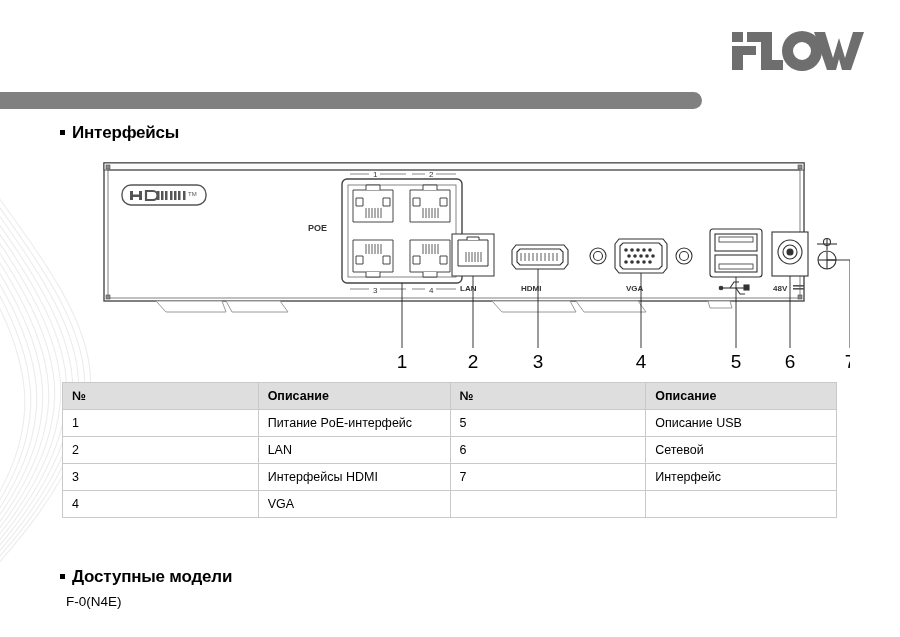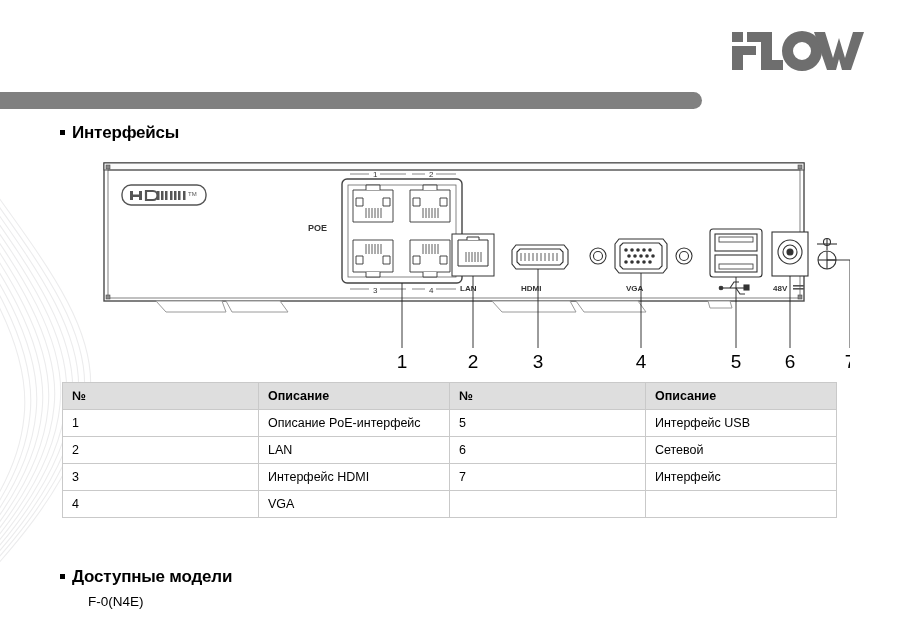--- a/index.html
+++ b/index.html
@@ -69,21 +69,20 @@
   }
   #heading-interfaces { left: 60px; top: 123px; }
   #heading-models     { left: 60px; top: 567px; }
 
   .model-text {
     position: absolute;
     left: 66px;
     top: 594px;
     font-size: 13.5px;
     z-index: 3;
-    margin-left: 22px;
   }
 
   
   .device-figure {
     position: absolute;
     left: 60px;
     top: 152px;
     width: 790px;
     height: 220px;
     z-index: 2;
@@ -412,33 +411,33 @@
     <tr>
       <th class="col-num">№</th>
       <th class="col-desc">Описание</th>
       <th class="col-num">№</th>
       <th class="col-desc">Описание</th>
     </tr>
   </thead>
   <tbody>
     <tr>
       <td>1</td>
-      <td>Описание PoE-интерфейс</td>
+      <td>Питание PoE-интерфейс</td>
       <td>5</td>
-      <td>Интерфейс USB</td>
+      <td>Описание USB</td>
     </tr>
     <tr>
       <td>2</td>
       <td>LAN</td>
       <td>6</td>
       <td>Сетевой</td>
     </tr>
     <tr>
       <td>3</td>
-      <td>Интерфейс HDMI</td>
+      <td>Интерфейсы HDMI</td>
       <td>7</td>
       <td>Интерфейс</td>
     </tr>
     <tr>
       <td>4</td>
       <td>VGA</td>
       <td></td>
       <td></td>
     </tr>
   </tbody>

